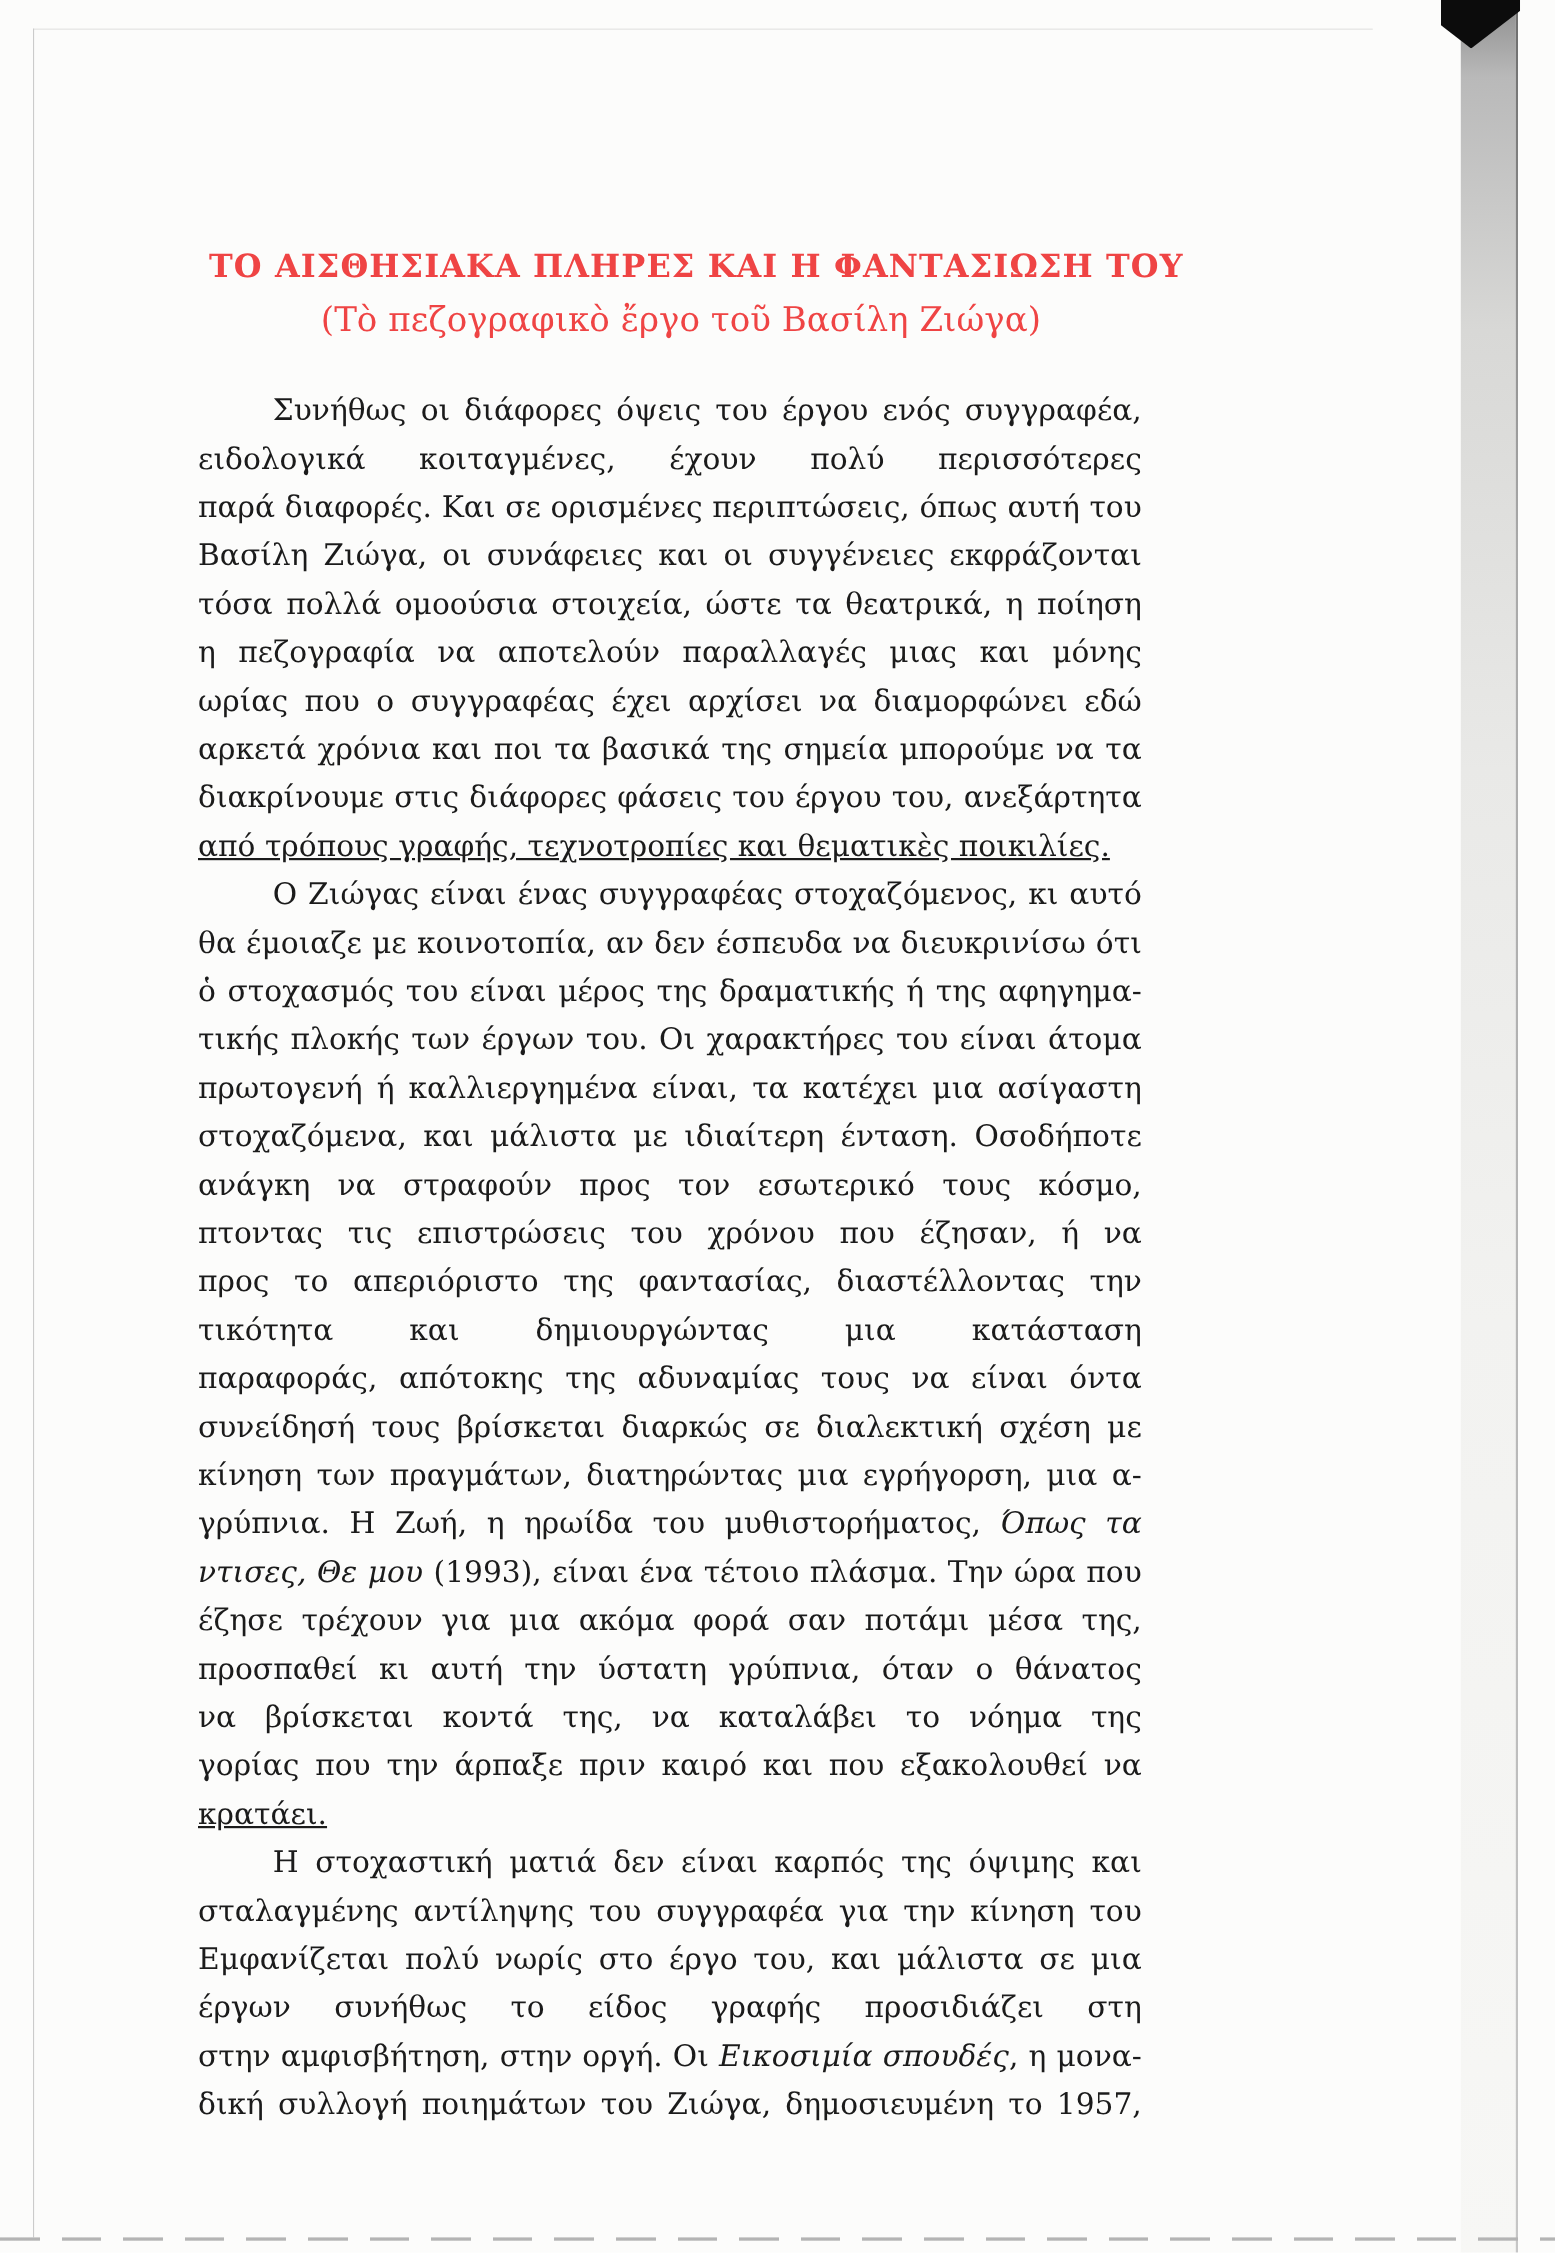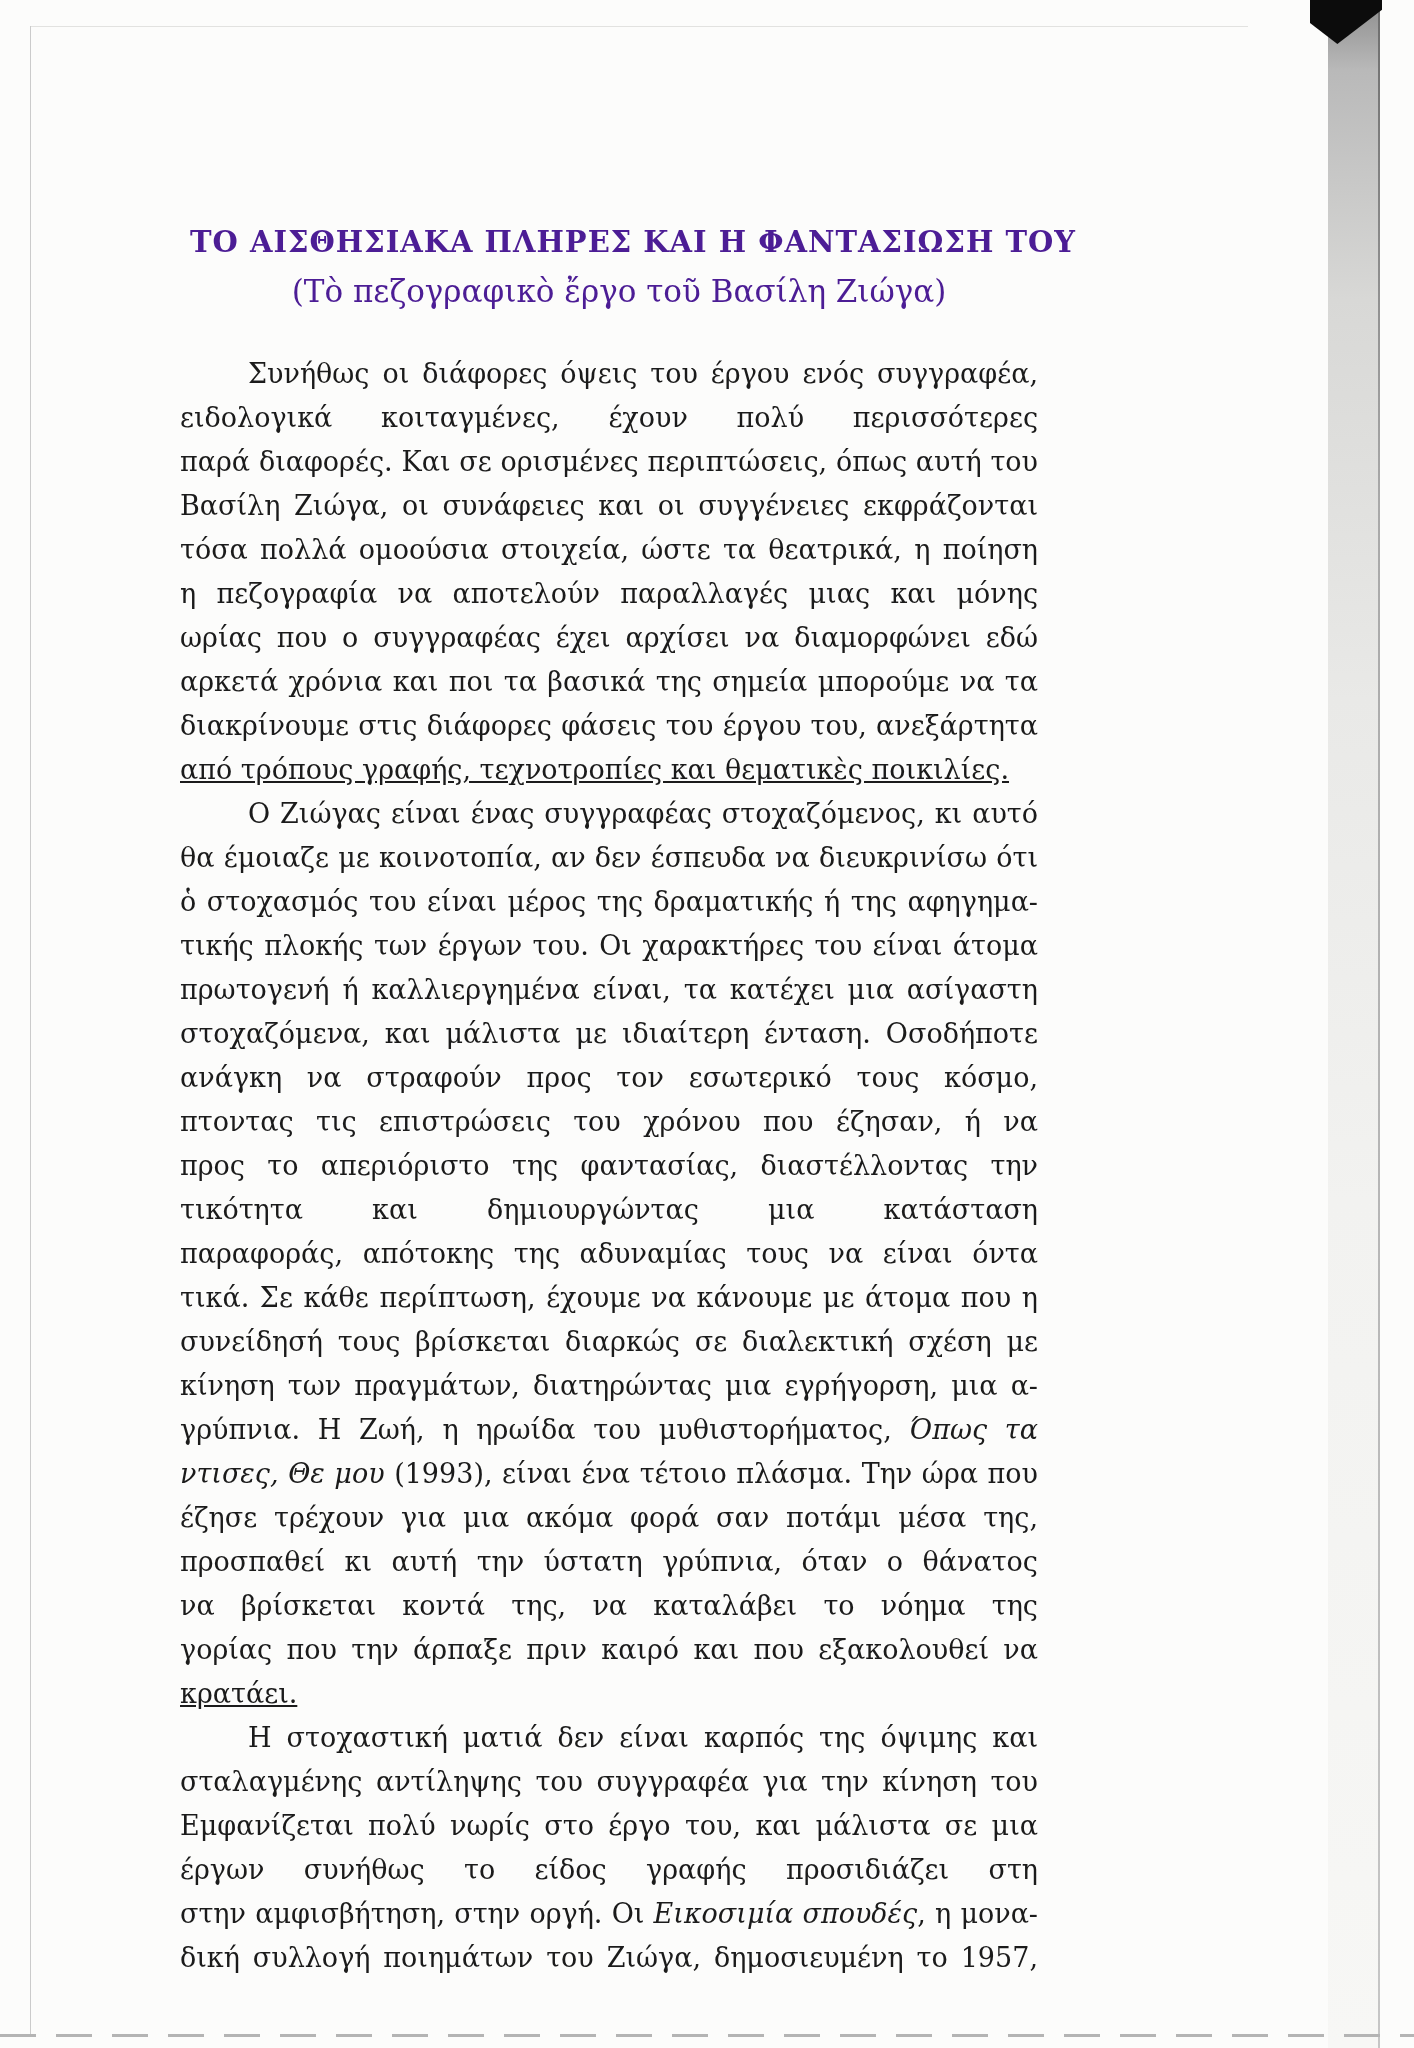--- a/index.html
+++ b/index.html
@@ -17,21 +17,21 @@
   .edge-bottom { position:absolute; left:0;     top:2034px; width:1414px; height:3px;
                  background:repeating-linear-gradient(90deg,#b4b4b4 0 36px, rgba(0,0,0,0) 36px 56px); }
   .curl-strip  { position:absolute; left:1328px; top:0; width:50px; height:2048px;
                  background:linear-gradient(180deg,#8d8d8d 0px,#b9b9b9 70px,#d8d8d6 300px,#e9e9e7 700px,#f2f2f0 1200px,#f7f7f5 2048px); }
   .edge-right  { position:absolute; left:1378px; top:0; width:2px; height:2048px;
                  background:linear-gradient(180deg,#6d6d6d 0,#a9a9a9 500px,#c6c6c6 2048px); }
   .corner-fold { position:absolute; left:1310px; top:0; width:72px; height:44px; background:#0c0c0c;
                  clip-path:polygon(0 0,100% 0,100% 22%,38% 100%,0 52%); }
 
   
-  .titles { position:absolute; left:190px; top:218px; width:858px; text-align:center; color:#4c1d95; }
+  .titles { position:absolute; left:190px; top:218px; width:858px; text-align:center; color:#ef4444; }
   .title1 { font-size:29px; font-weight:bold; letter-spacing:1px; line-height:48px; white-space:nowrap; }
   .title2 { font-size:31px; font-weight:normal; line-height:50px; white-space:nowrap; }
 
   
   .bodytext { position:absolute; left:180px; top:352px; width:858px; font-size:27px; }
   .line  { height:44px; line-height:44px; text-align:justify; text-align-last:justify; overflow:hidden; }
   .line.first { text-indent:68px; }
   .line.last  { text-align-last:left;text-decoration:underline; }
   .it { font-style:italic; }
 </style>
@@ -67,21 +67,20 @@
       <div class="line"><span>θα έμοιαζε με κοινοτοπία, αν δεν έσπευδα να διευκρινίσω ότι</span></div>
       <div class="line"><span>ὁ στοχασμός του είναι μέρος της δραματικής ή της αφηγημα-</span></div>
       <div class="line"><span>τικής πλοκής των έργων του. Οι χαρακτήρες του είναι άτομα</span></div>
       <div class="line"><span>πρωτογενή ή καλλιεργημένα είναι, τα κατέχει μια ασίγαστη</span></div>
       <div class="line"><span>στοχαζόμενα, και μάλιστα με ιδιαίτερη ένταση. Οσοδήποτε</span></div>
       <div class="line"><span>ανάγκη να στραφούν προς τον εσωτερικό τους κόσμο, ανασκά-</span></div>
       <div class="line"><span>πτοντας τις επιστρώσεις του χρόνου που έζησαν, ή να στραφούν</span></div>
       <div class="line"><span>προς το απεριόριστο της φαντασίας, διαστέλλοντας την πραγμα-</span></div>
       <div class="line"><span>τικότητα και δημιουργώντας μια κατάσταση συναισθηματικής</span></div>
       <div class="line"><span>παραφοράς, απότοκης της αδυναμίας τους να είναι όντα παθη-</span></div>
-      <div class="line"><span>τικά. Σε κάθε περίπτωση, έχουμε να κάνουμε με άτομα που η</span></div>
       <div class="line"><span>συνείδησή τους βρίσκεται διαρκώς σε διαλεκτική σχέση με την</span></div>
       <div class="line"><span>κίνηση των πραγμάτων, διατηρώντας μια εγρήγορση, μια α-</span></div>
       <div class="line"><span>γρύπνια. Η Ζωή, η ηρωίδα του μυθιστορήματος, </span><span class="it">Όπως τα κούρ-</span></div>
       <div class="line"><span class="it">ντισες, Θε μου</span><span> (1993), είναι ένα τέτοιο πλάσμα. Την ώρα που όσα</span></div>
       <div class="line"><span>έζησε τρέχουν για μια ακόμα φορά σαν ποτάμι μέσα της, εκείνη</span></div>
       <div class="line"><span>προσπαθεί κι αυτή την ύστατη γρύπνια, όταν ο θάνατος πρέπει</span></div>
       <div class="line"><span>να βρίσκεται κοντά της, να καταλάβει το νόημα της φαντασμα-</span></div>
       <div class="line"><span>γορίας που την άρπαξε πριν καιρό και που εξακολουθεί να την</span></div>
       <div class="line last"><span>κρατάει.</span></div>
       <div class="line first"><span>Η στοχαστική ματιά δεν είναι καρπός της όψιμης και κατα-</span></div>

